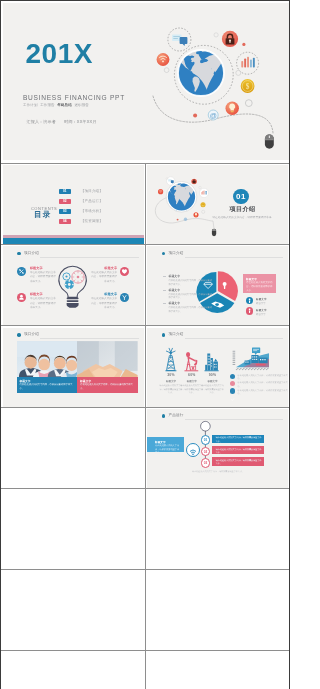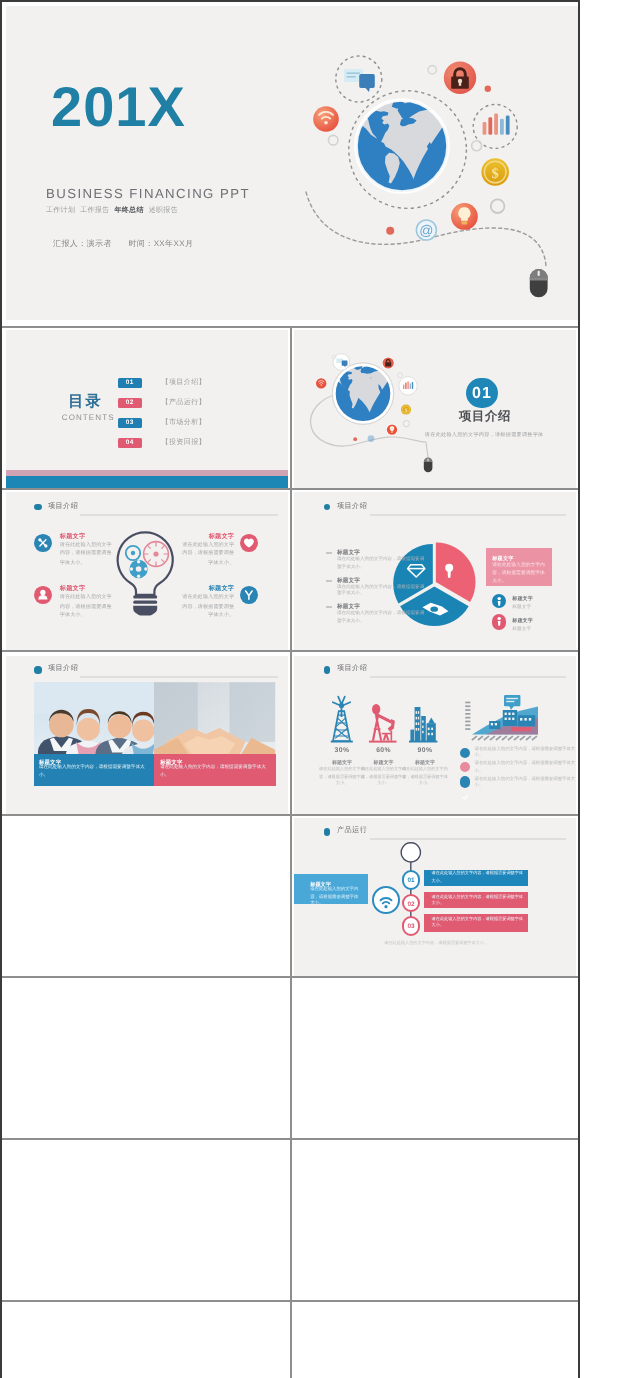--- a/index.html
+++ b/index.html
@@ -20,21 +20,21 @@
 .s.R{left:146.1px;}
 
 .shead{position:absolute;left:14.7px;top:4.9px;right:5.1px;height:8px;}
 .sdot{position:absolute;left:0;top:0.6px;width:3.5px;height:3.5px;border-radius:50%;background:#1f7fa5;}
 .stitle{position:absolute;left:6.7px;top:0.7px;font-size:3.6px;color:#6d6f73;letter-spacing:0.2px;line-height:1;white-space:nowrap;}
 .srule{position:absolute;left:23.2px;top:5.5px;right:0px;height:0.55px;background:#dedede;}
 
 
 
 #s-contents{top:164.4px;}
-.ct-title{position:absolute;left:31.5px;top:32px;font-size:7.6px;font-weight:700;color:#2f6f96;letter-spacing:1px;line-height:1;}
+.ct-title{position:absolute;left:31.5px;top:46px;font-size:7.6px;font-weight:700;color:#2f6f96;letter-spacing:1px;line-height:1;}
 .ct-sub{position:absolute;left:28.3px;top:41.8px;font-size:4.0px;color:#8d8f93;letter-spacing:0.55px;line-height:1;}
 .ct-row{position:absolute;left:56.2px;height:5px;}
 .ct-badge{position:absolute;left:0;top:0;width:12.2px;height:5px;border-radius:0.8px;color:#fff;font-size:3.2px;font-weight:700;text-align:center;line-height:5px;letter-spacing:0.2px;}
 .ct-lbl{position:absolute;left:22px;top:0.4px;font-size:3.5px;color:#9b9da1;letter-spacing:0.2px;line-height:4px;white-space:nowrap;}
 .ct-bar-pink{position:absolute;left:0;bottom:6.3px;width:141px;height:3px;background:#cfa3b4;}
 .ct-bar-blue{position:absolute;left:0;bottom:0;width:141px;height:6.3px;background:#1c86b5;}
 
 
 
 .sec-num{position:absolute;border-radius:50%;background:#1f86b8;color:#fff;font-weight:700;text-align:center;}

